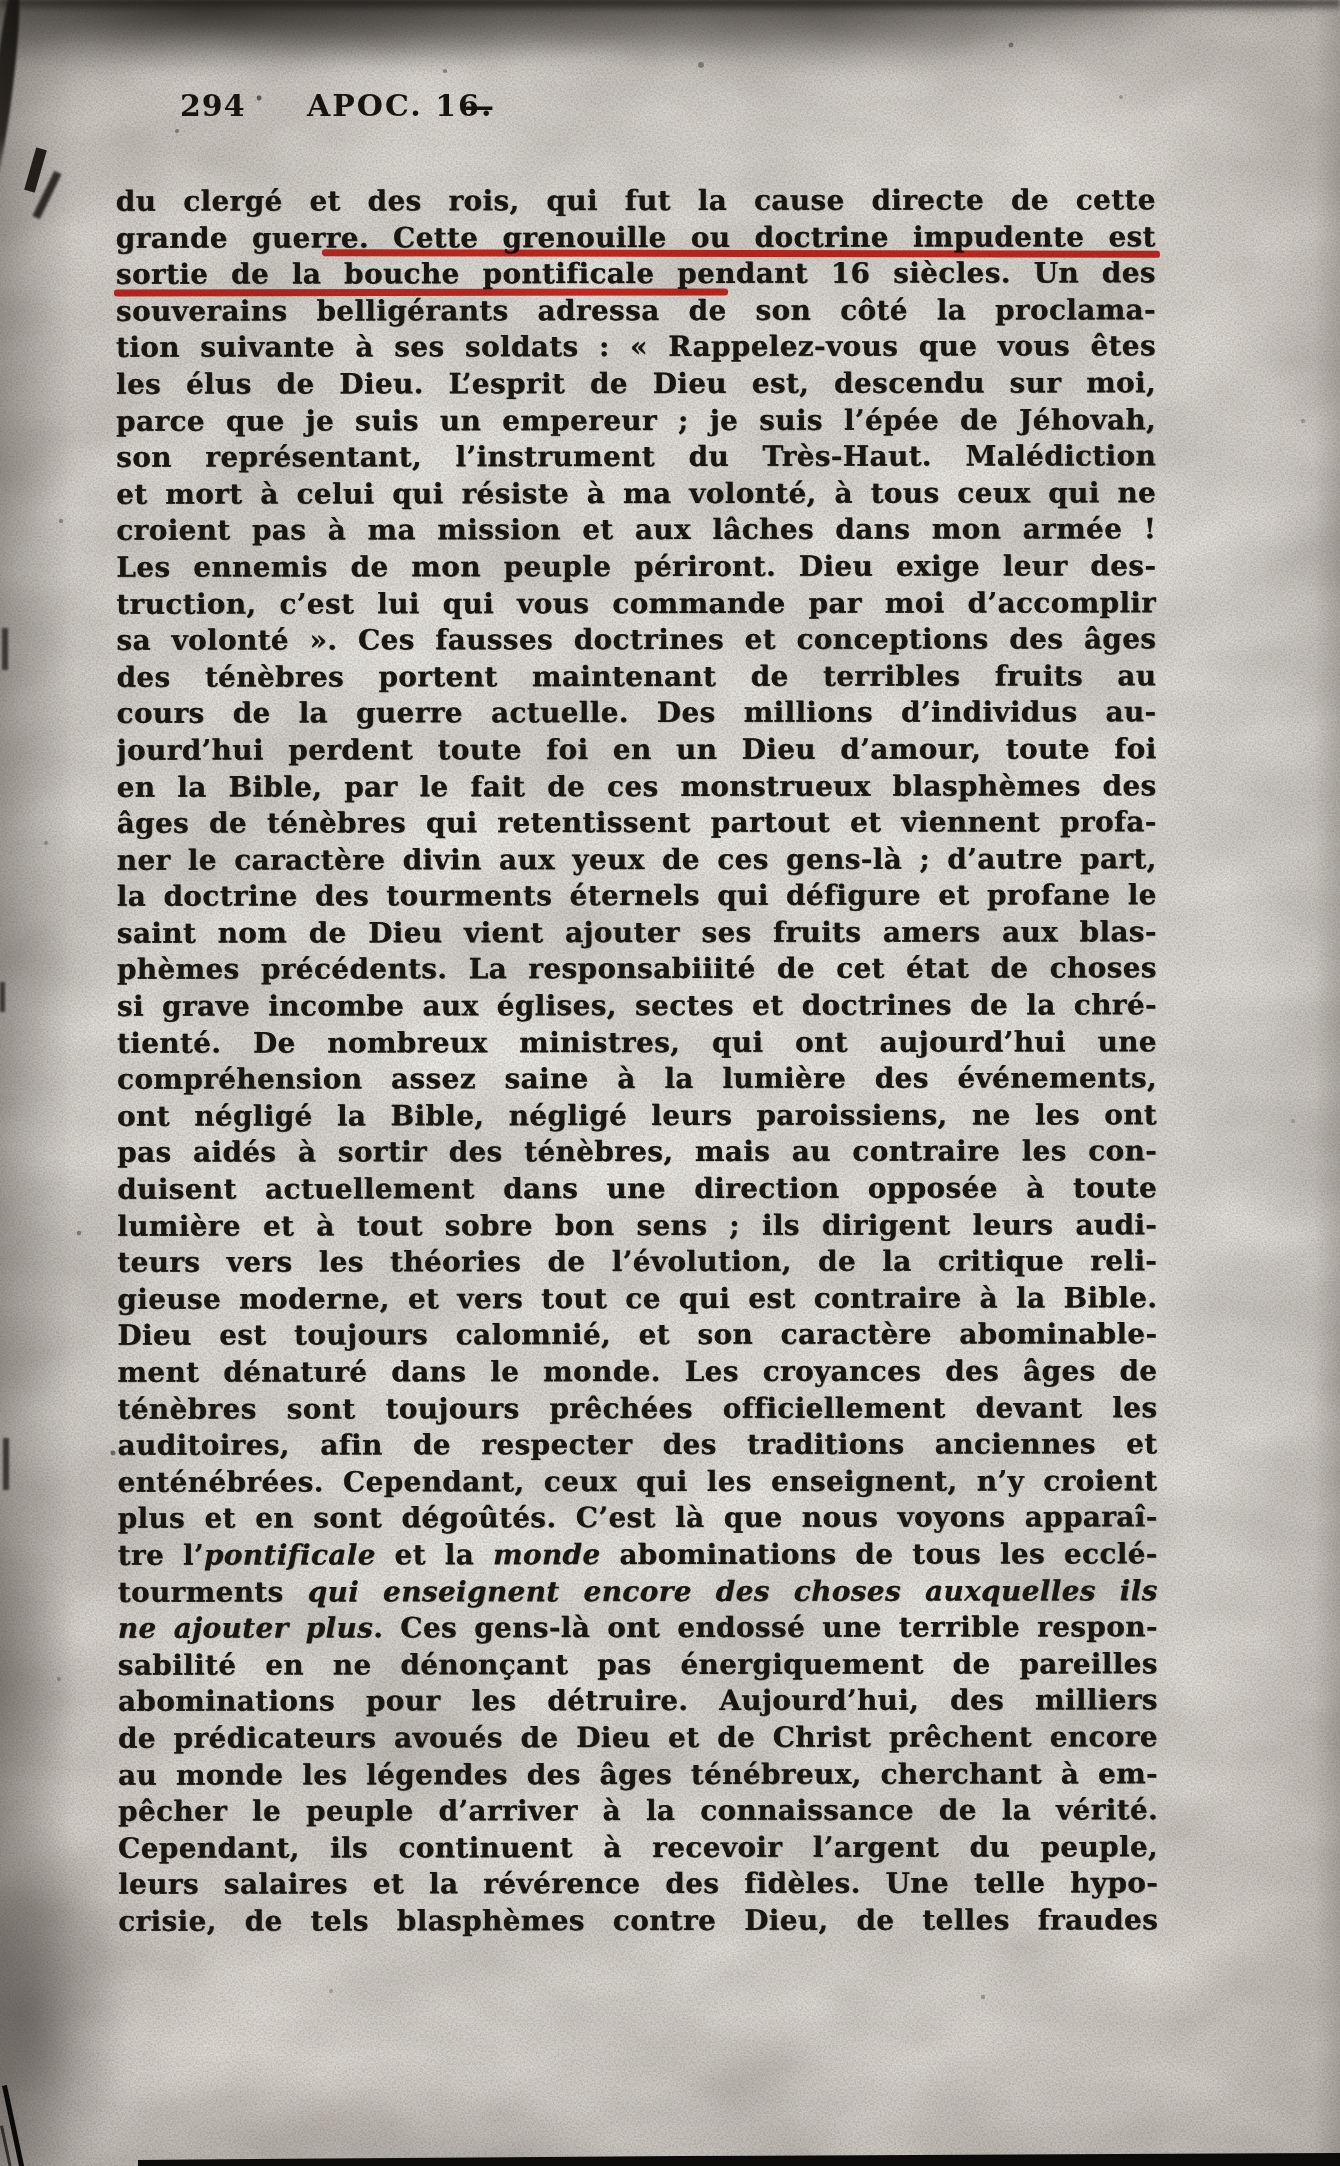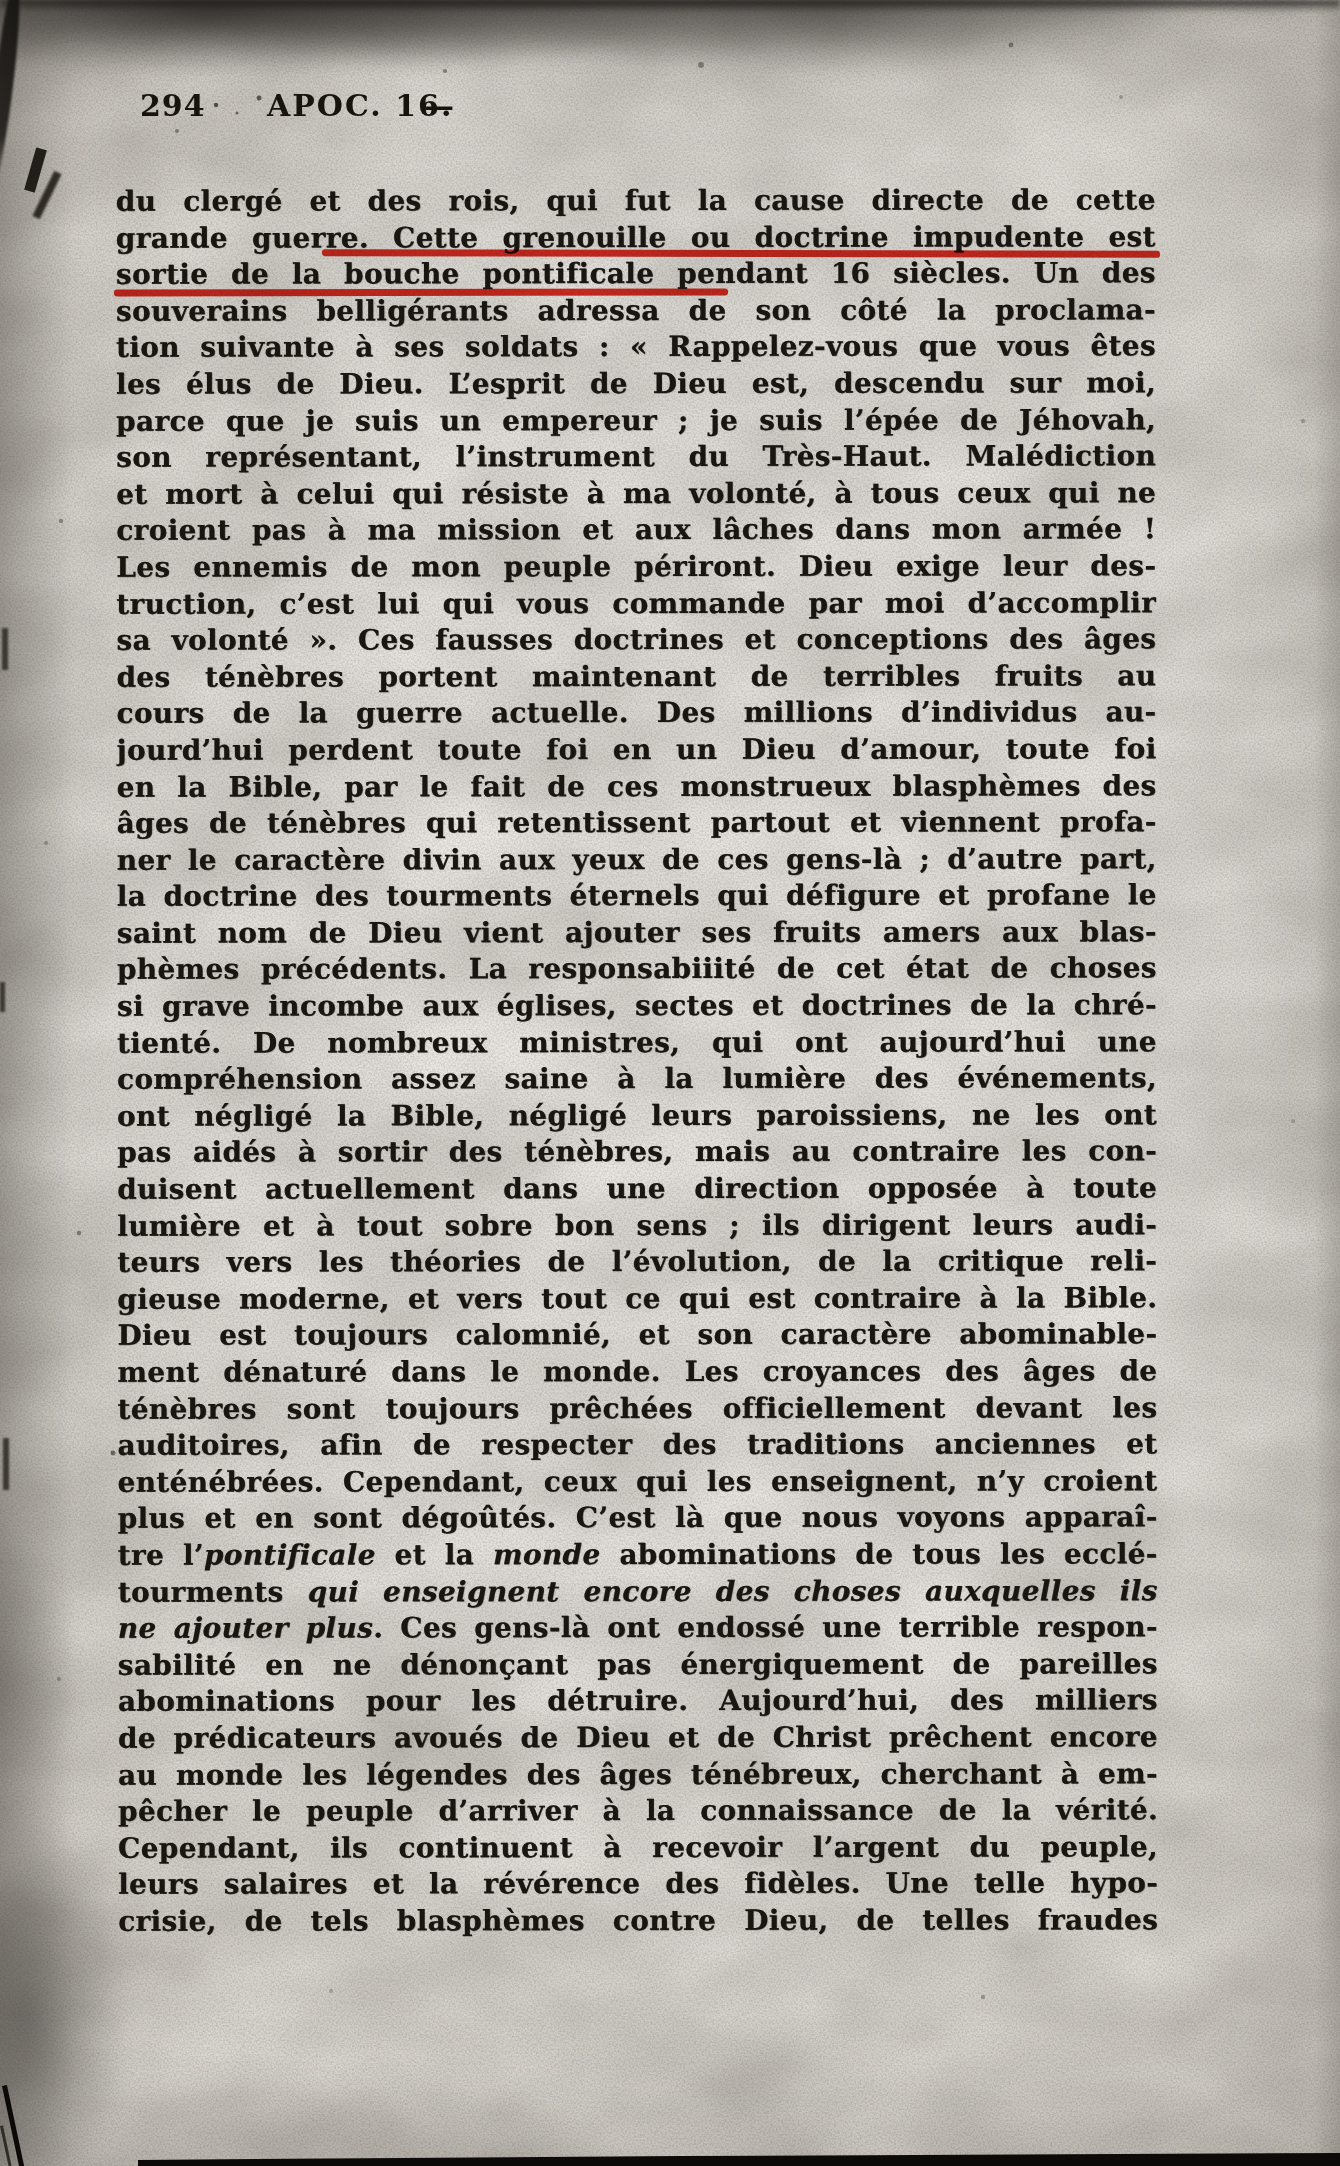--- a/index.html
+++ b/index.html
@@ -64,21 +64,21 @@
       45px  842px 0 1px   rgba(55,50,44,.38),
       78px 1232px 0 1.3px rgba(40,36,32,.46),
       112px 1452px 0 1.5px rgba(30,27,24,.55),
       58px 1678px 0 1px   rgba(55,50,45,.36),
       1302px 420px 0 1.2px rgba(60,55,48,.32),
       1292px 1120px 0 1px  rgba(60,55,48,.28),
       982px 1996px 0 1.2px rgba(50,46,40,.36),
       330px 1990px 0 1px   rgba(50,46,40,.30);}
   
   .header{position:absolute;top:88px;left:0;width:1340px;height:40px;color:#17130e;}
-  .header span{position:absolute;white-space:nowrap;}
+  .header span{position:absolute;white-space:nowrap;margin-left:40px;}
   .pg-num{left:140px;font-size:30px;font-weight:bold;letter-spacing:1px;}
   .section{left:267px;font-size:30px;font-weight:bold;letter-spacing:2px;}
   .dash{left:424px;font-size:30px;font-weight:bold;}
   .running-title{left:462px;font-size:30px;font-weight:bold;font-style:italic;letter-spacing:1.5px;}
   
   .body-text{
     position:absolute;top:183px;left:117px;width:1040px;
     font-size:28px;font-weight:bold;color:#191511;
     line-height:36.6px;letter-spacing:.3px;
     transform:rotate(-.08deg);

